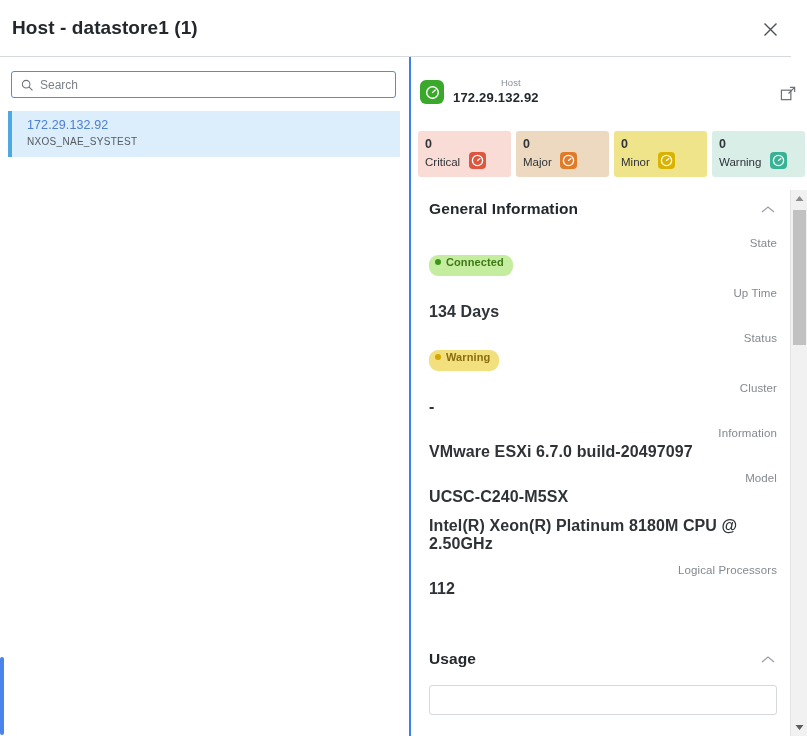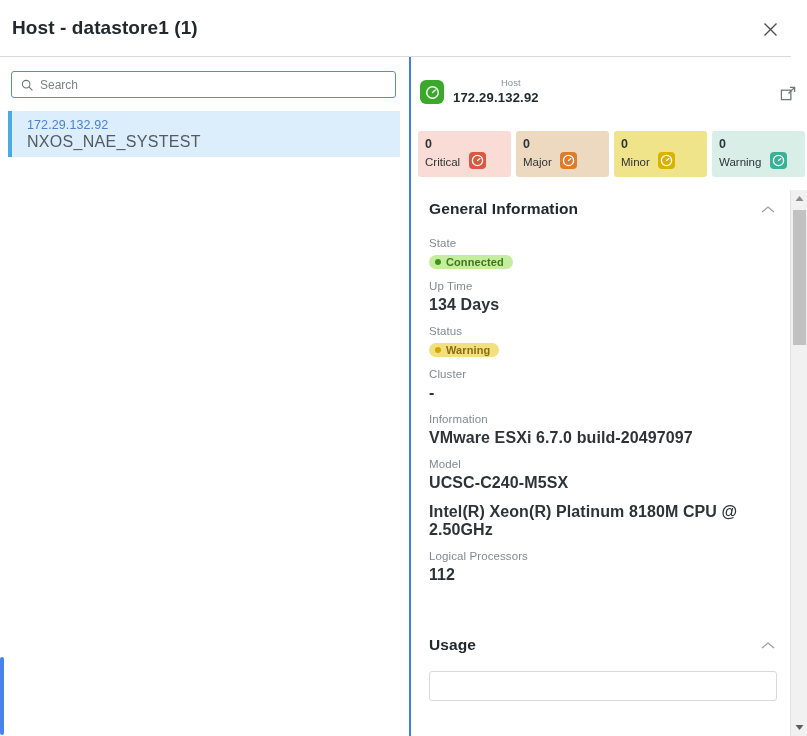--- a/index.html
+++ b/index.html
@@ -74,21 +74,21 @@
     background: #dcedfb;
     border-left: 4px solid #4fa8e0;
     padding: 6px 0 0 15px;
     cursor: pointer;
   }
   .result-title {
     font-size: 12.5px; color: #4a7fd1; line-height: 17px;
     letter-spacing: 0.1px;
   }
   .result-sub {
-    font-size: 16px; color: #545a60; line-height: 16px;
+    font-size: 10px; color: #545a60; line-height: 16px;
     letter-spacing: 0.3px;
   }
 
   
   .left-edge-scroll {
     position: absolute; left: 0; top: 600px;
     width: 4px; height: 78px;
     background: #4a83ec;
     border-radius: 2px;
     cursor: pointer;
@@ -168,29 +168,30 @@
   .section-title {
     font-size: 15.5px; font-weight: bold; color: #23282c;
     letter-spacing: 0.1px;
   }
   .chev { width: 18px; height: 18px; display: flex; align-items: center; justify-content: center; }
 
   .field { margin: 0 16px 0 16px; padding-top: 9px; }
   .field-label {
     font-size: 11.5px; color: #83898f; line-height: 16px;
     letter-spacing: 0.1px;
+    text-align: right;
   }
   .field-value {
     font-size: 16px; font-weight: bold; color: #2f3337; line-height: 18px;
     letter-spacing: 0.1px; padding-top: 2px;
   }
   .pill {
     display: inline-flex; align-items: center;
     border-radius: 9px;
-    padding: 1px 9px 1px 6px;
+    padding: 1px 9px 8px 6px;
     margin-top: 3px;
     font-size: 11px; font-weight: bold;
     letter-spacing: 0.1px;
   }
   .pill .dot {
     width: 6px; height: 6px; border-radius: 50%;
     margin-right: 5px;
   }
   .pill-connected { background: #c5eda0; color: #3e7815; }
   .pill-connected .dot { background: #3e9415; }

